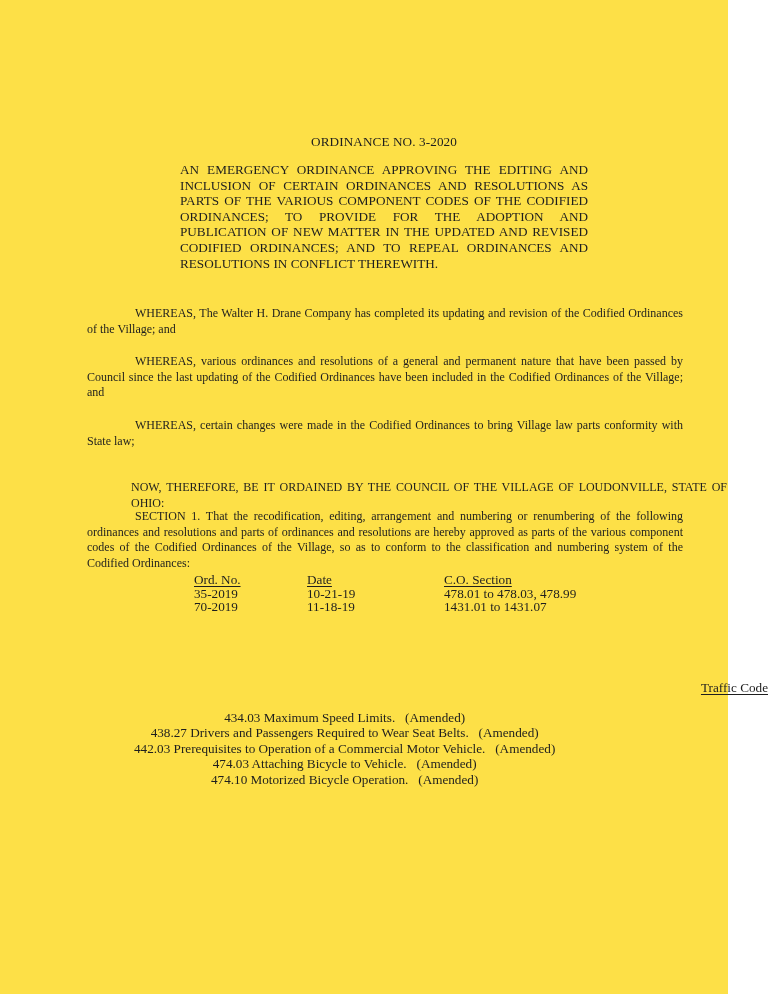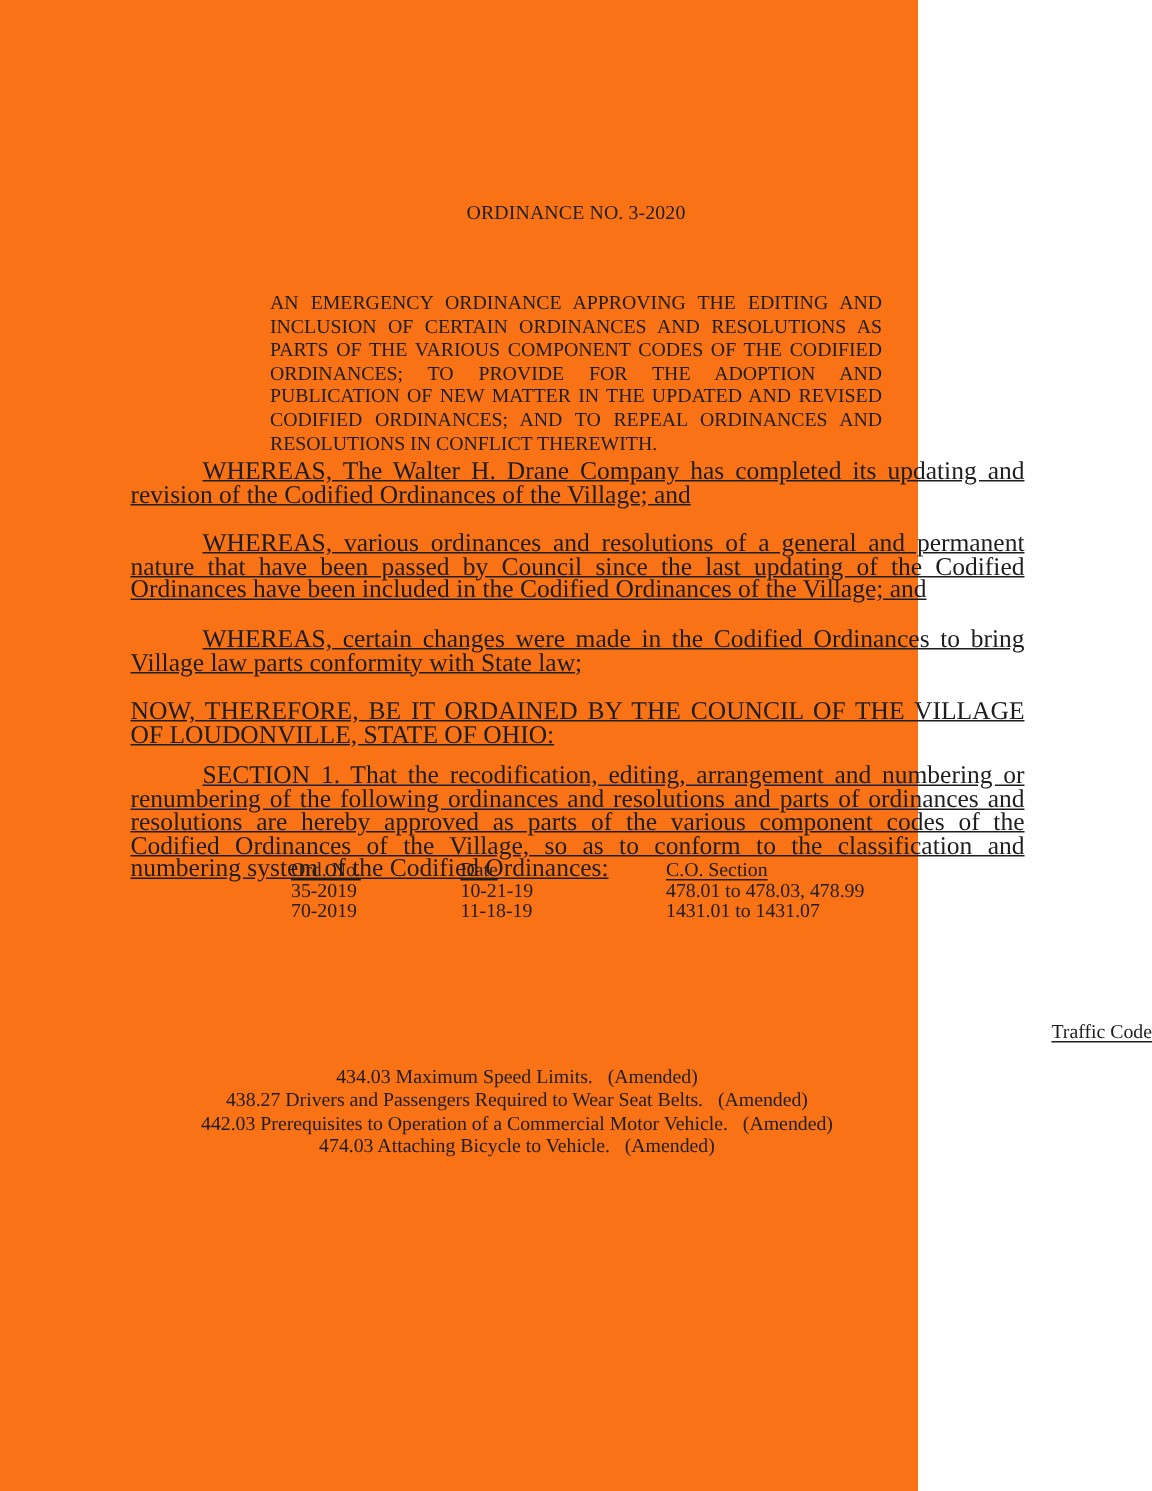--- a/index.html
+++ b/index.html
@@ -11,48 +11,46 @@
       width: 768px;
       height: 994px;
       position: relative;
       overflow: hidden;
       font-family: "Liberation Serif", "DejaVu Serif", serif;
       color: #1e1e1e;
     }
     .page {
       position: absolute;
       left: 0; top: 0;
-      width: 612px; height: 994px;
-      background: #f97316;
+      width: 728px; height: 994px;
+      background: #fde047;
     }
     .abs { position: absolute; margin: 0; }
     .title {
       left: 0; width: 768px;
       top: 134px;
       text-align: center;
       font-size: 13.2px;
       letter-spacing: 0.1px;
     }
     .heading-block {
       left: 180px;
       width: 408px;
       top: 162px;
       font-size: 13.2px;
       line-height: 15.6px;
       text-align: justify;
       text-align-last: left;
-      margin-top: 32px;
     }
     .para {
       left: 87px;
       width: 596px;
-      font-size: 17px;
+      font-size: 12px;
       line-height: 15.6px;
       text-align: justify;
-      text-decoration: underline;
     }
     .para .indent {
       display: inline-block;
       width: 48px;
     }
     .para.nolast { text-align-last: left; }
     .table {
       left: 174px;
       top: 573px;
       font-size: 13.2px;
@@ -85,21 +83,21 @@
   <p class="abs title">ORDINANCE NO. 3-2020</p>
 
   <p class="abs heading-block">AN EMERGENCY ORDINANCE APPROVING THE EDITING AND INCLUSION OF CERTAIN ORDINANCES AND RESOLUTIONS AS PARTS OF THE VARIOUS COMPONENT CODES OF THE CODIFIED ORDINANCES; TO PROVIDE FOR THE ADOPTION AND PUBLICATION OF NEW MATTER IN THE UPDATED AND REVISED CODIFIED ORDINANCES; AND TO REPEAL ORDINANCES AND RESOLUTIONS IN CONFLICT THEREWITH.</p>
 
   <p class="abs para nolast" style="top:306px;"><span class="indent"></span><span>WHEREAS, The Walter H. Drane Company has completed its updating and revision of the Codified Ordinances of the Village; and</span></p>
 
   <p class="abs para nolast" style="top:354px;"><span class="indent"></span><span>WHEREAS, various ordinances and resolutions of a general and permanent nature that have been passed by Council since the last updating of the Codified Ordinances have been included in the Codified Ordinances of the Village; and</span></p>
 
   <p class="abs para nolast" style="top:418px;"><span class="indent"></span><span>WHEREAS, certain changes were made in the Codified Ordinances to bring Village law parts conformity with State law;</span></p>
 
-  <p class="abs para nolast" style="top:466px;">NOW, THEREFORE, BE IT ORDAINED BY THE COUNCIL OF THE VILLAGE OF LOUDONVILLE, STATE OF OHIO:</p>
+  <p class="abs para nolast" style="top:480px;margin-left:44px;">NOW, THEREFORE, BE IT ORDAINED BY THE COUNCIL OF THE VILLAGE OF LOUDONVILLE, STATE OF OHIO:</p>
 
   <p class="abs para nolast" style="top:509px;"><span class="indent"></span><span>SECTION 1.  That the recodification, editing, arrangement and numbering or renumbering of the following ordinances and resolutions and parts of ordinances and resolutions are hereby approved as parts of the various component codes of the Codified Ordinances of the Village, so as to conform to the classification and numbering system of the Codified Ordinances:</span></p>
 
   <div class="abs table">
     <div class="row">
       <span class="c1 u">Ord. No.</span>
       <span class="c2 u">Date</span>
       <span class="c3 u">C.O. Section</span>
     </div>
     <div class="row">
@@ -115,15 +113,16 @@
   </div>
 
 
   <p class="abs subhead"><span class="u">Traffic Code</span></p>
 
   <div class="abs list">
     <div class="item">434.03 Maximum Speed Limits.   (Amended)</div>
     <div class="item">438.27 Drivers and Passengers Required to Wear Seat Belts.   (Amended)</div>
     <div class="item">442.03 Prerequisites to Operation of a Commercial Motor Vehicle.   (Amended)</div>
     <div class="item">474.03 Attaching Bicycle to Vehicle.   (Amended)</div>
+    <div class="item">474.10 Motorized Bicycle Operation.   (Amended)</div>
   </div>
 
 </div>
 
 </body></html>

